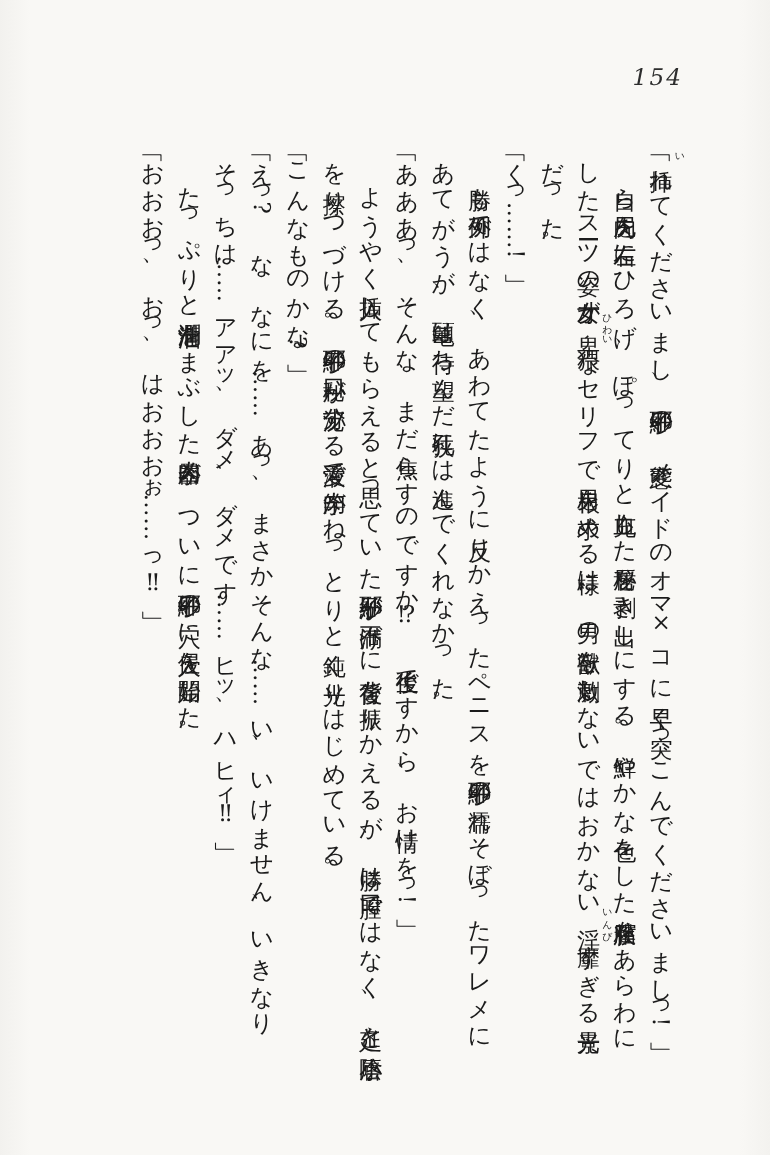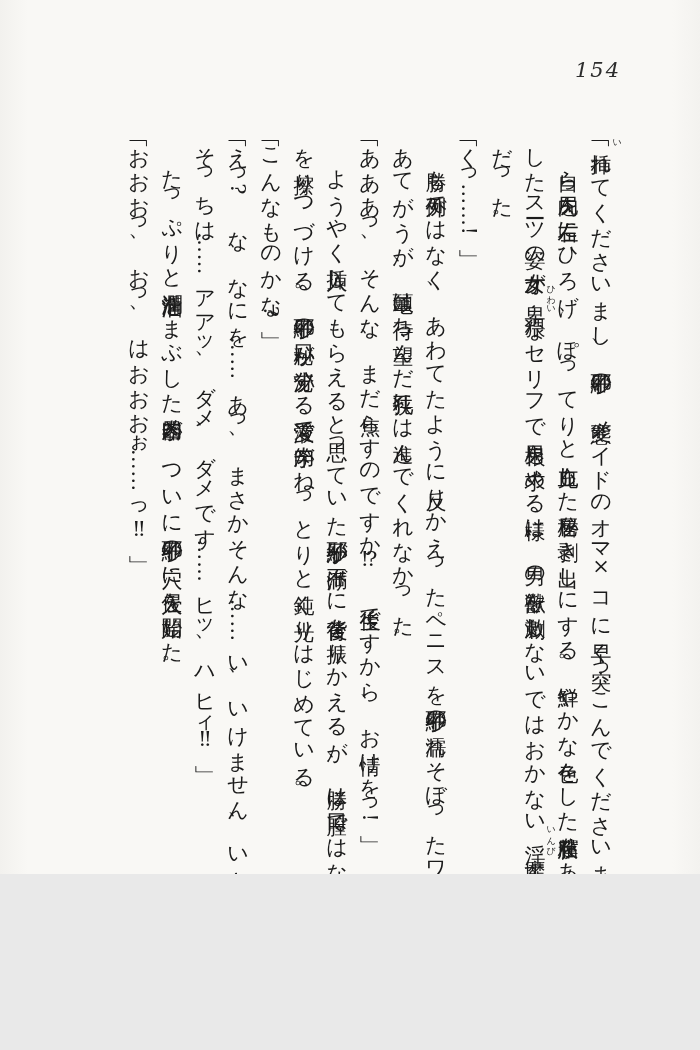--- a/index.html
+++ b/index.html
@@ -3,21 +3,21 @@
 <meta charset="utf-8">
 <style>
   html, body {
     margin: 0;
     padding: 0;
     background: #e9e9e9;
   }
   .page {
     position: relative;
     width: 700px;
-    height: 874px;
+    height: 1050px;
     margin: 0 auto;
     background: linear-gradient(90deg, #f2f1ee 0%, #f9f8f5 4%, #f9f8f5 96%, #f3f2ef 100%);
     font-family: "DejaVu Serif", "Liberation Serif", serif;
     overflow: hidden;
   }
   .page-number {
     position: absolute;
     top: 58px;
     left: 575px;
     font-size: 21px;

